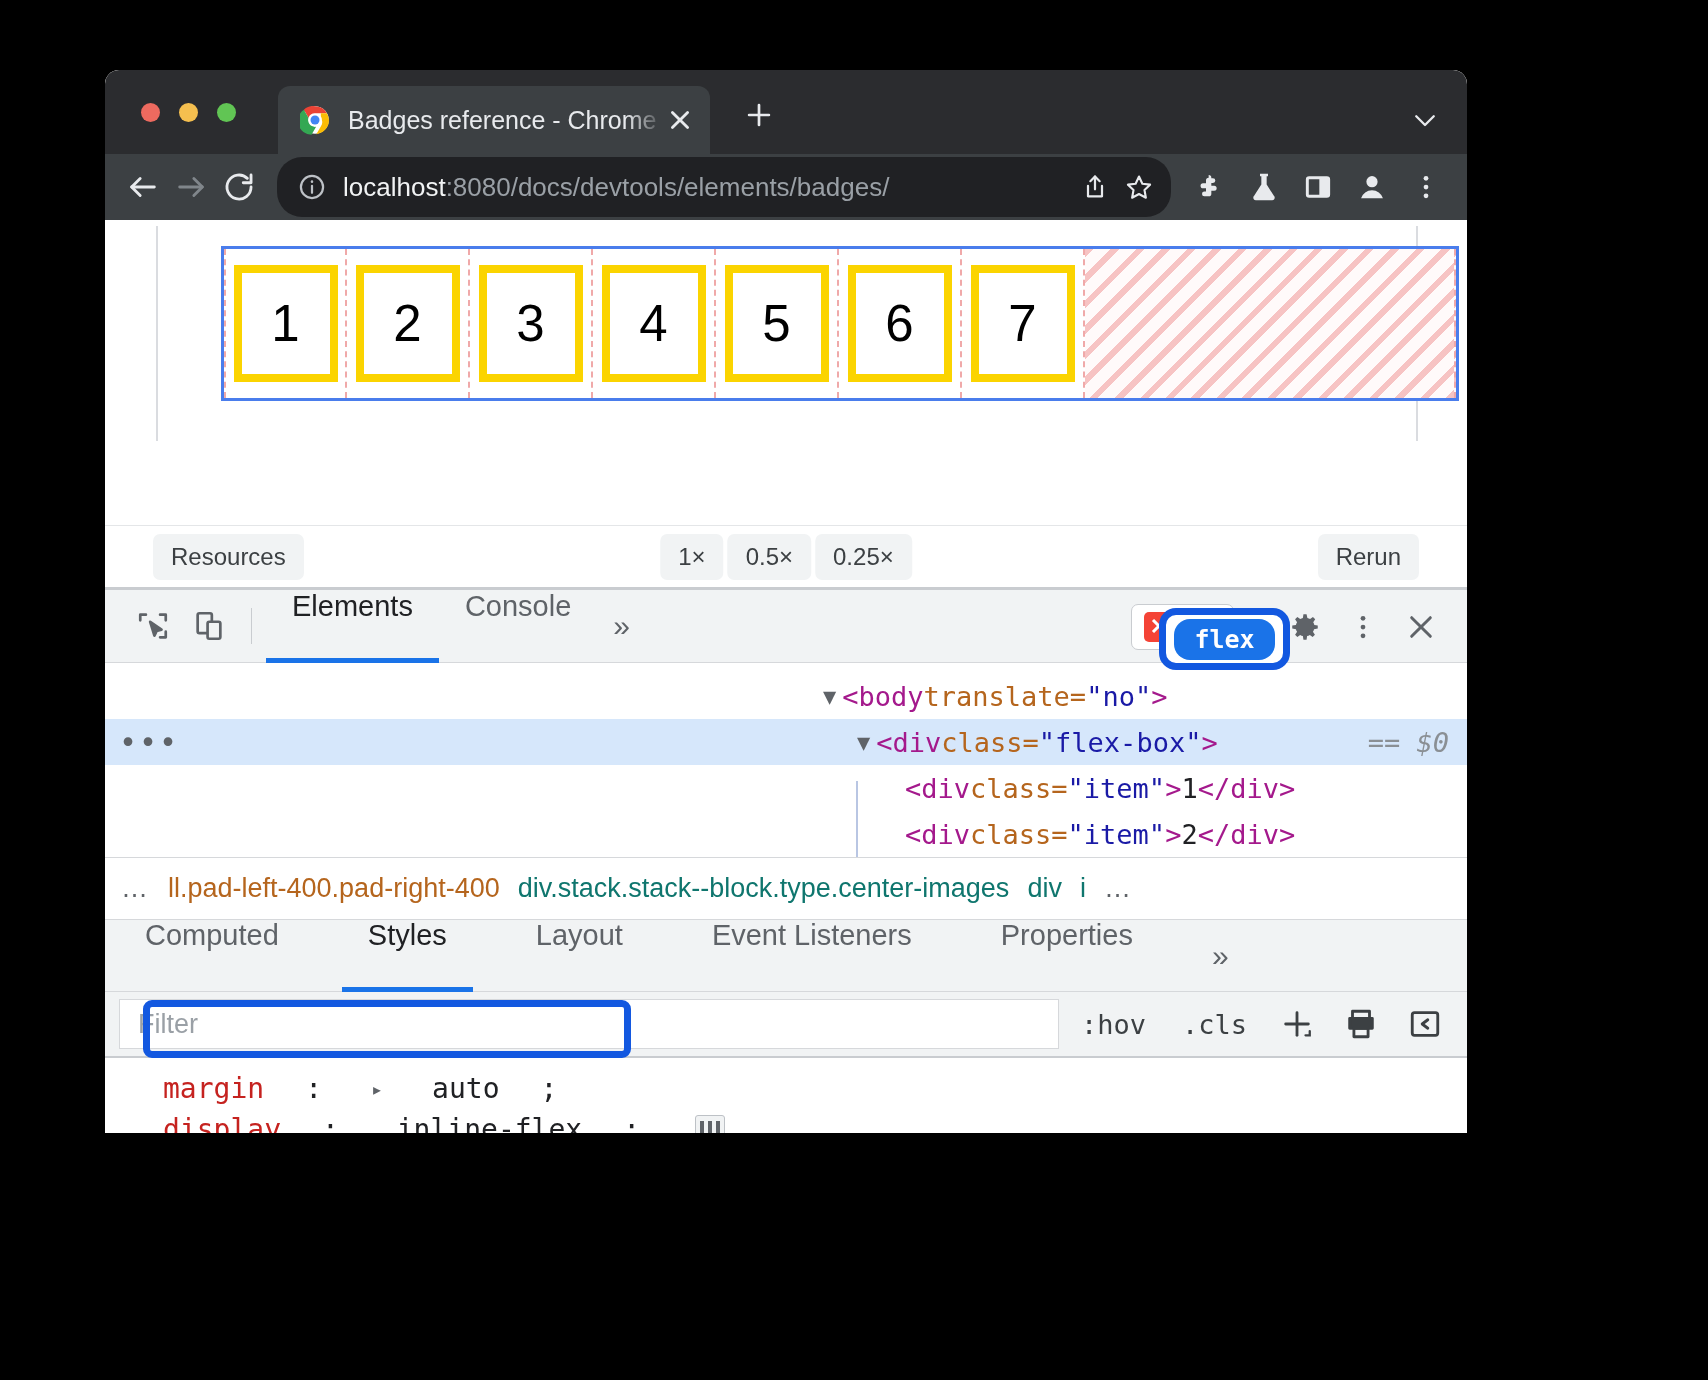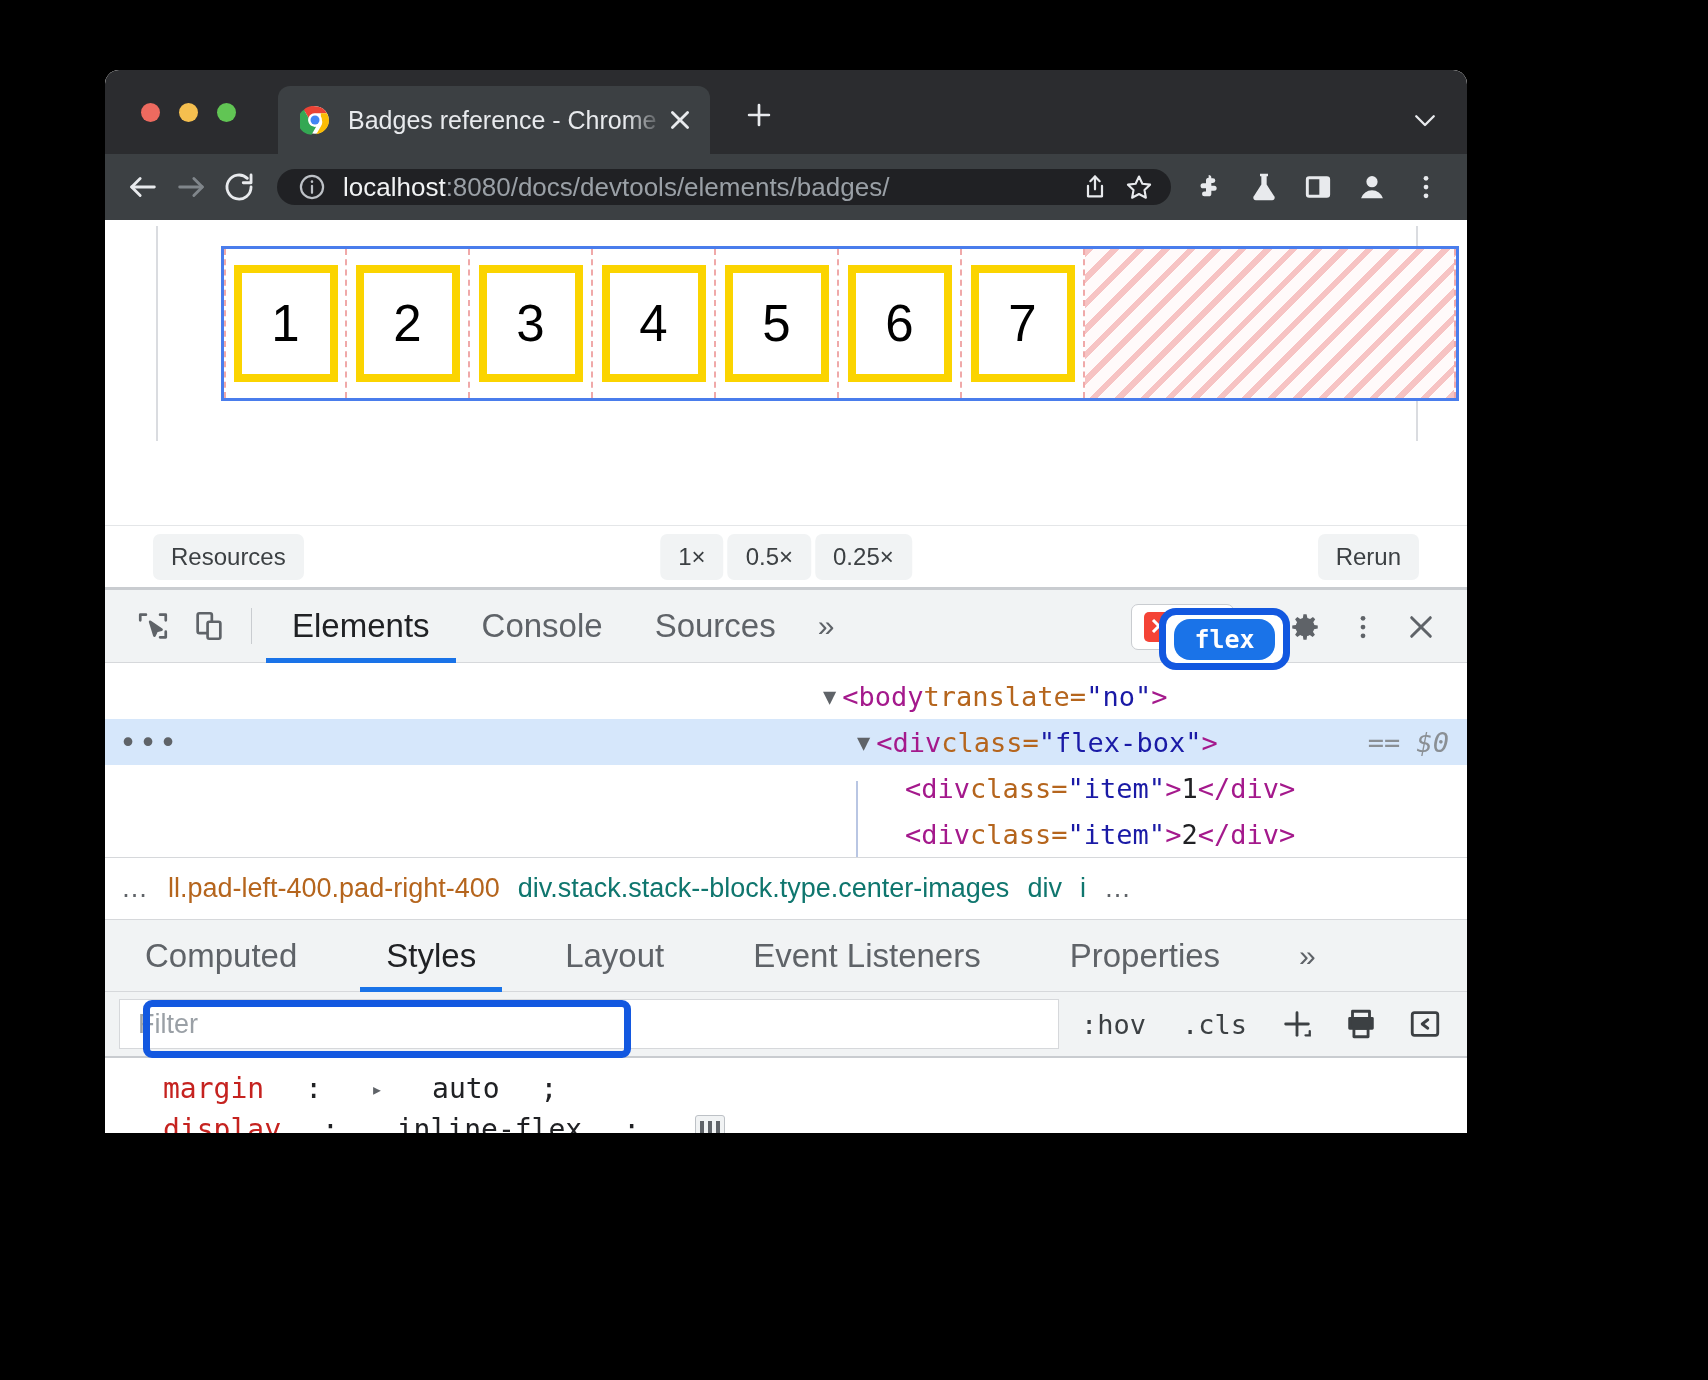--- a/index.html
+++ b/index.html
@@ -82,21 +82,21 @@
     padding: 0 14px;
   }
   .nav-icon {
     width: 48px; height: 48px;
     display: flex; align-items: center; justify-content: center;
     color: #e8eaed;
   }
   .nav-icon.disabled { color: #80868b; }
   #url-bar {
     flex: 1 1 auto;
-    height: 36px;
+    height: 60px;
     margin: 0 12px 0 14px;
     background: #202124;
     border-radius: 25px;
     display: flex; align-items: center;
     padding: 0 10px 0 20px;
     min-width: 0;
   }
   #site-info-icon {
     flex: 0 0 auto; width: 30px; height: 30px;
     display: flex; align-items: center; justify-content: center;
@@ -215,23 +215,23 @@
   }
   .dt-tool-icon {
     width: 56px; height: 56px;
     display: flex; align-items: center; justify-content: center;
     color: #5f6368;
   }
   .vrule { width: 1px; height: 36px; background: #c9ccd0; margin: 0 14px; }
   .dt-tab {
     position: relative;
     height: 73px;
-    display: flex; align-items: center;
+    display: flex; align-items: flex-start;
     padding: 0 26px;
-    font-size: 33px;
+    font-size: 29px;
     color: #5f6368;
     white-space: nowrap;
   }
   .dt-tab.active { color: #202124; }
   .dt-tab.active::after {
     content: "";
     position: absolute; left: 0; right: 0; bottom: 0;
     height: 5px; background: #1a73e8;
   }
   .dt-more {
@@ -582,23 +582,20 @@
           <rect x="4" y="3" width="10" height="14" rx="1.2"></rect>
           <rect x="11" y="9" width="9" height="12" rx="1.2" fill="#f1f3f4"></rect>
         </svg>
       </div>
       <div class="vrule"></div>
       <div class="dt-tab active">
         <span>Elements</span>
       </div>
       <div class="dt-tab">
         <span>Console</span>
-      </div>
-      <div class="dt-tab">
-        <span>Sources</span>
       </div>
       <div class="dt-more">»</div>
 
       <div id="dt-toolbar-right">
         <div id="error-badge">
           <div id="error-badge-icon">✕</div>
           <div id="error-badge-count">13</div>
         </div>
         <div class="vrule"></div>
         <div class="dt-tool-icon">

